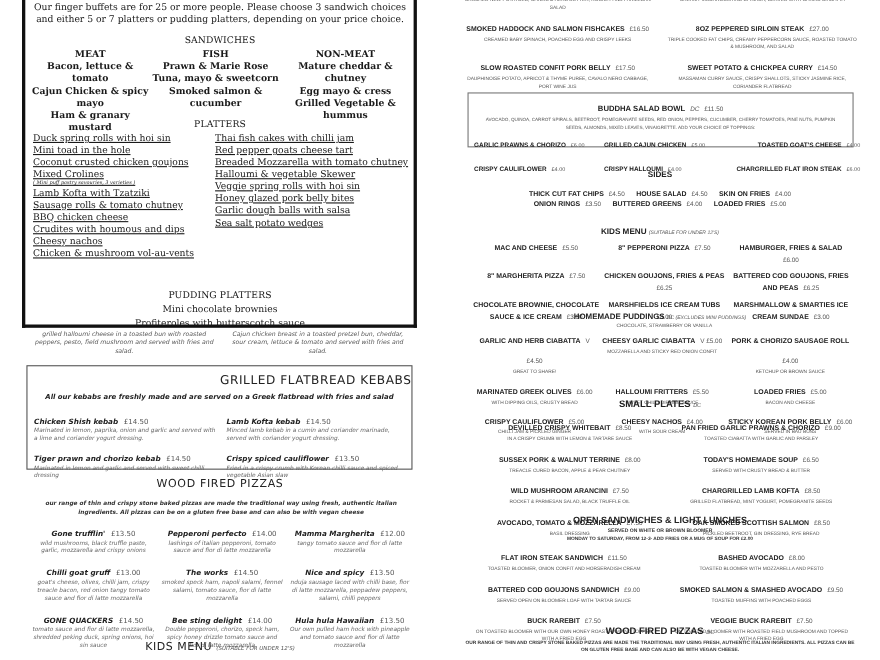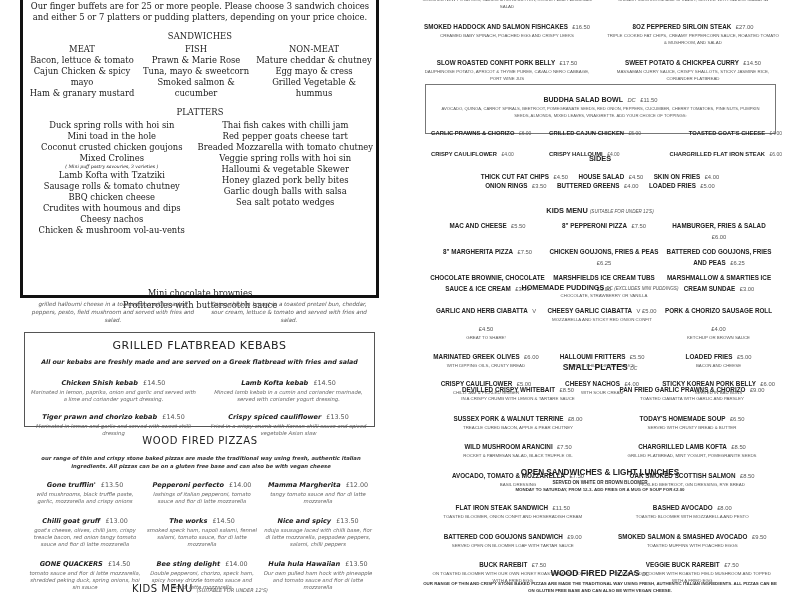--- a/index.html
+++ b/index.html
@@ -7,41 +7,41 @@
     body { position: relative; color: #1a1a1a; }
 
     
     .left { position: absolute; left: 0; top: 0; width: 400px; height: 600px; font-family: "DejaVu Serif", "Liberation Serif", serif; }
     .buffet-box {
       position: absolute; left: 20px; top: -8px; width: 359px; height: 306px;
       border-left: 3px solid #111; border-right: 3px solid #111; border-bottom: 3px solid #111;
     }
     .intro { position: absolute; left: 24px; top: 1px; width: 352px; text-align: center; font-size: 8.4px; line-height: 11px; }
     .sec-title { position: absolute; left: 24px; width: 352px; text-align: center; font-size: 8.4px; font-weight: normal; letter-spacing: 0.1px; }
-    .sand-grid { position: absolute; left: 26px; top: 44px; width: 348px; display: flex; }
+    .sand-grid { position: absolute; left: 26px; top: 44px; width: 348px; display: flex; font-weight: bold; }
     .sand-col { flex: 1; text-align: center; font-size: 8.4px; line-height: 11px; }
     .sand-col.c1 { flex: 0 0 112px; }
     .sand-col.c2 { flex: 0 0 116px; }
     .sand-col.c3 { flex: 0 0 120px; }
     .sand-col .hd { margin-bottom: 0px; }
     .plat-grid { position: absolute; left: 30px; top: 120px; width: 345px; display: flex; }
-    .plat-col { text-align: center; font-size: 8.4px; line-height: 11px; }
+    .plat-col { font-size: 8.4px; line-height: 11px; text-decoration: underline; }
     .plat-col.l { width: 164px; }
     .plat-col.r { width: 180px; margin-left: 2px; }
     .plat-col .note { font-size: 4.5px; line-height: 5.5px; font-style: italic; }
-    .pud-list { position: absolute; left: 24px; top: 287px; width: 352px; text-align: center; font-size: 8.4px; line-height: 12px; }
+    .pud-list { position: absolute; left: 24px; top: 275px; width: 352px; text-align: center; font-size: 8.4px; line-height: 12px; }
     .burger-desc { position: absolute; top: 300px; font-family: "DejaVu Sans", sans-serif; font-style: italic; font-size: 5.6px; line-height: 8px; color: #555; text-align: center; }
     .burger-desc.a { left: 28px; width: 170px; }
     .burger-desc.b { left: 206px; width: 166px; }
 
     .kebab-box { position: absolute; left: 24px; top: 332px; width: 351px; height: 95px; border: 1.5px solid #555; }
-    .kebab-title { position: absolute; left: 0; width: 100%; top: 6px; text-align: center; font-family: "DejaVu Sans", sans-serif; font-size: 11px; letter-spacing: 0.5px; color: #222; }
+    .kebab-title { position: absolute; left: 0; width: 100%; top: 6px; text-align: right; font-family: "DejaVu Sans", sans-serif; font-size: 11px; letter-spacing: 0.5px; color: #222; }
     .kebab-sub { position: absolute; left: 0; width: 100%; top: 25px; text-align: center; font-family: "DejaVu Sans", sans-serif; font-style: italic; font-weight: bold; font-size: 6.3px; color: #222; }
     .kebab-grid { position: absolute; left: 6px; top: 37px; width: 340px; display: grid; grid-template-columns: 1fr 1fr; column-gap: 10px; row-gap: 1px; }
-    .kebab-item { text-align: center; }
+    .kebab-item { }
 
     .item-name-h { font-family: "DejaVu Sans", sans-serif; font-weight: bold; font-style: italic; font-size: 6.6px; color: #222; }
     .item-price-h { font-family: "DejaVu Sans", sans-serif; font-size: 6.4px; color: #555; font-weight: normal; font-style: normal; }
     .item-desc-h { font-family: "DejaVu Sans", sans-serif; font-style: italic; font-size: 5.3px; line-height: 7px; color: #666; }
 
     .pizza-title { position: absolute; left: 0; width: 400px; top: 435px; text-align: center; font-family: "DejaVu Sans", sans-serif; font-size: 10px; letter-spacing: 0.6px; color: #222; }
     .pizza-sub { position: absolute; left: 26px; width: 350px; top: 454px; text-align: center; font-family: "DejaVu Sans", sans-serif; font-style: italic; font-weight: bold; font-size: 5.3px; line-height: 8px; color: #333; }
     .pizza-grid { position: absolute; left: 26px; top: 472px; width: 350px; display: grid; grid-template-columns: 118px 116px 116px; row-gap: 3px; }
     .pizza-item { text-align: center; padding: 0 3px; }
     .kids-left { position: absolute; left: 0; width: 400px; top: 583px; text-align: center; font-family: "DejaVu Sans", sans-serif; font-size: 10px; letter-spacing: 0.5px; color: #222; }
@@ -132,28 +132,29 @@
       <div>Sausage rolls &amp; tomato chutney</div>
       <div>BBQ chicken cheese</div>
       <div>Crudites with houmous and dips</div>
       <div>Cheesy nachos</div>
       <div>Chicken &amp; mushroom vol-au-vents</div>
     </div>
     <div class="plat-col r">
       <div>Thai fish cakes with chilli jam</div>
       <div>Red pepper goats cheese tart</div>
       <div>Breaded Mozzarella with tomato chutney</div>
+      <div>Halloumi &amp; vegetable Skewer</div>
       <div>Veggie spring rolls with hoi sin</div>
-      <div>Halloumi &amp; vegetable Skewer</div>
       <div>Honey glazed pork belly bites</div>
       <div>Garlic dough balls with salsa</div>
       <div>Sea salt potato wedges</div>
     </div>
   </div>
 
+  <div class="sec-title" style="top:263px">PUDDING PLATTERS</div>
   <div class="pud-list">
     <div>Mini chocolate brownies</div>
     <div>Profiteroles with butterscotch sauce</div>
   </div>
 
   <div class="burger-desc a">grilled halloumi cheese in a toasted bun with roasted peppers, pesto, field mushroom and served with fries and salad.</div>
   <div class="burger-desc b">Cajun chicken breast in a toasted pretzel bun, cheddar, sour cream, lettuce &amp; tomato and served with fries and salad.</div>
 
   <div class="kebab-box">
     <div class="kebab-title">GRILLED FLATBREAD KEBABS</div>

